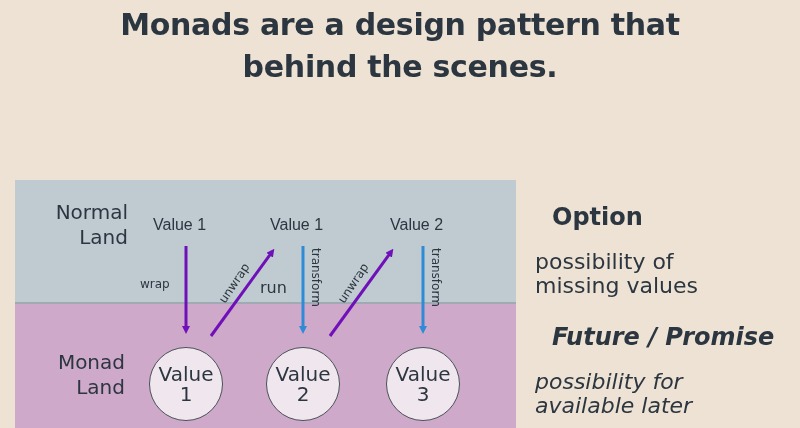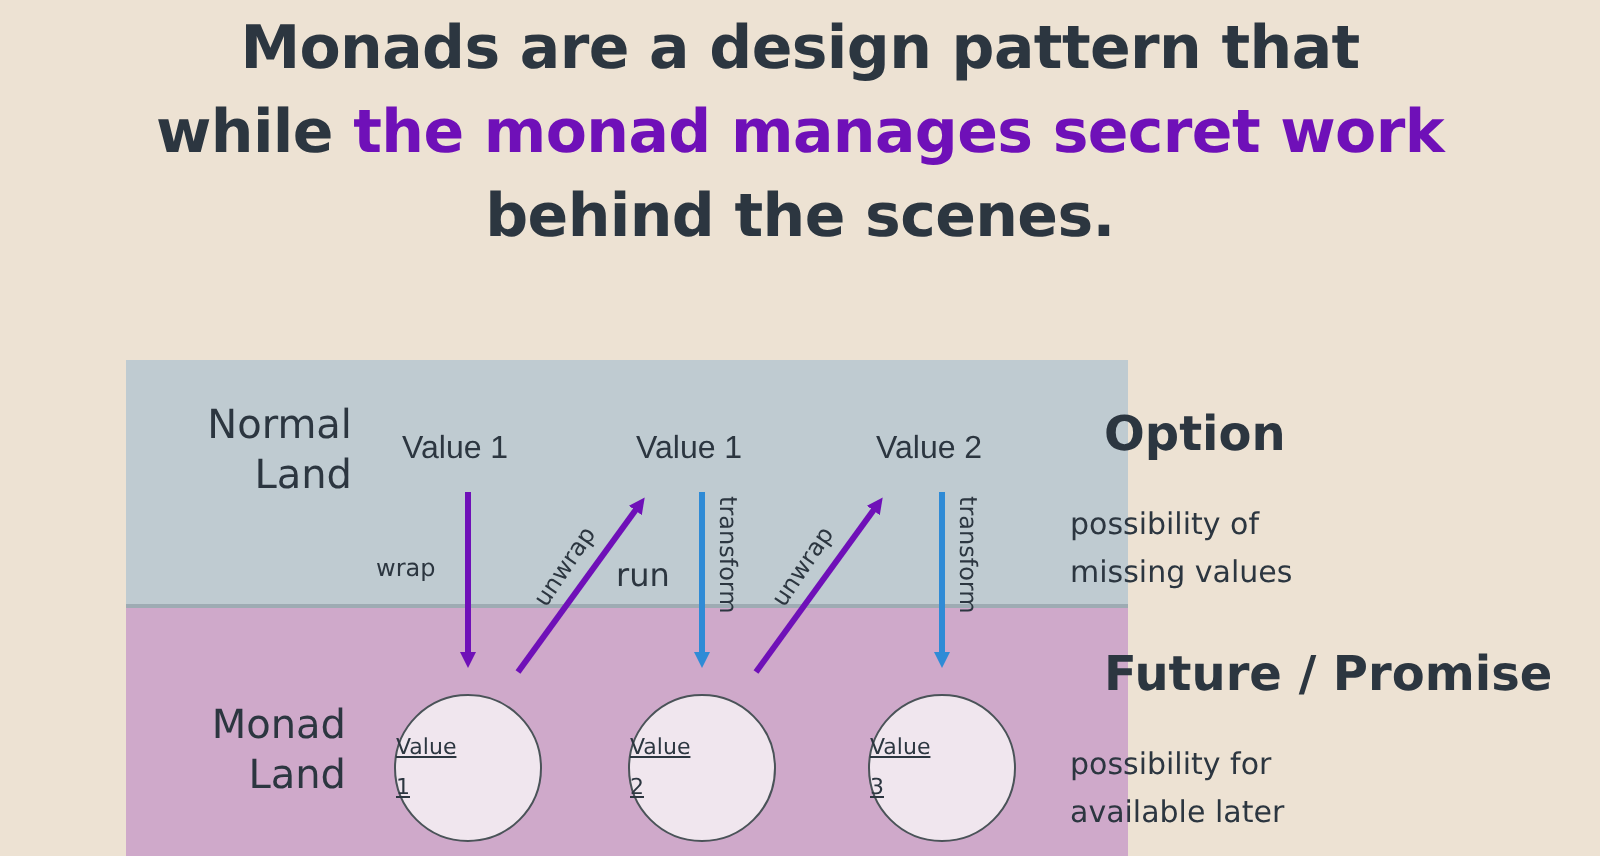--- a/index.html
+++ b/index.html
@@ -17,21 +17,21 @@
     font-weight: bold;
     font-size: 30px;
     line-height: 42px;
     letter-spacing: -0.3px;
     color: #2c3640;
   }
   .headline .blue { color: #2f8bd6; }
   .headline .purple { color: #6f10b8; }
 
   .diagram {
-    position: absolute; left: 15px; top: 180px; width: 501px; height: 189px; margin-left: 48px;
+    position: absolute; left: 15px; top: 180px; width: 501px; height: 189px;
   }
   .normal-land {
     position: absolute; left: 0; top: 0; width: 501px; height: 122px;
     background: #bfcbd1;
     border-bottom: 2px solid #9eabb3;
   }
   .monad-land {
     position: absolute; left: 0; top: 124px; width: 501px; height: 124px;
     background: #cfa9ca;
   }
@@ -47,53 +47,52 @@
     font-family: Liberation Sans, sans-serif;
     font-size: 16px; color: #2c3640;
     white-space: nowrap;
   }
   .circle {
     position: absolute; width: 74px; height: 74px;
     border-radius: 50%;
     background: #f0e6ee;
     border: 1.5px solid #4a5358;
     box-sizing: border-box;
-    display: flex; flex-direction: column; align-items: flex-start; justify-content: center;
+    display: flex; flex-direction: column; align-items: center; justify-content: center;
     font-family: "DejaVu Sans", sans-serif;
-    font-size: 11px; line-height: 20px; color: #2c3640; text-decoration: underline;
+    font-size: 20px; line-height: 20px; color: #2c3640;
   }
   svg.arrows { position: absolute; left: 0; top: 0; overflow: visible; }
   .small-lbl {
     font-family: "DejaVu Sans", sans-serif; font-size: 12px; fill: #2c3640;
   }
   .run-lbl {
     font-family: "DejaVu Sans", sans-serif; font-size: 16px; fill: #2c3640;
   }
 
   .side {
     position: absolute; left: 535px; top: 182px; width: 265px;
   }
   .side h2 {
     margin: 17px; font-family: "DejaVu Sans", sans-serif;
     font-size: 24px; font-weight: bold; color: #2c3640; line-height: 32px;
   }
   .side p {
     margin: 0; font-family: "DejaVu Sans", sans-serif;
-    font-size: 15px; color: #2c3640; line-height: 24px;
+    font-size: 22px; color: #2c3640; line-height: 24px;
     font-weight: 500;
   }
-  .side .block2 { position: absolute; top: 122px; left: 0; width: 265px; }
+  .side .block2 { position: absolute; top: 122px; left: 0; width: 265px; font-style: italic; }
   .side .block1 { position: absolute; top: 2px; left: 0; width: 265px; }
 </style>
 </head>
 <body>
 
 <div class="headline">
   <div><span>Monads are a design pattern that</span></div>
-  <div><span>while </span><span class="purple">the monad manages secret work</span></div>
   <div><span>behind the scenes.</span></div>
 </div>
 
 <div class="diagram">
   <div class="normal-land"></div>
   <div class="monad-land"></div>
 
   <div class="land-label" style="left:10px; top:20px; width:103px;">
     <div>Normal</div>
     <div>Land</div>

